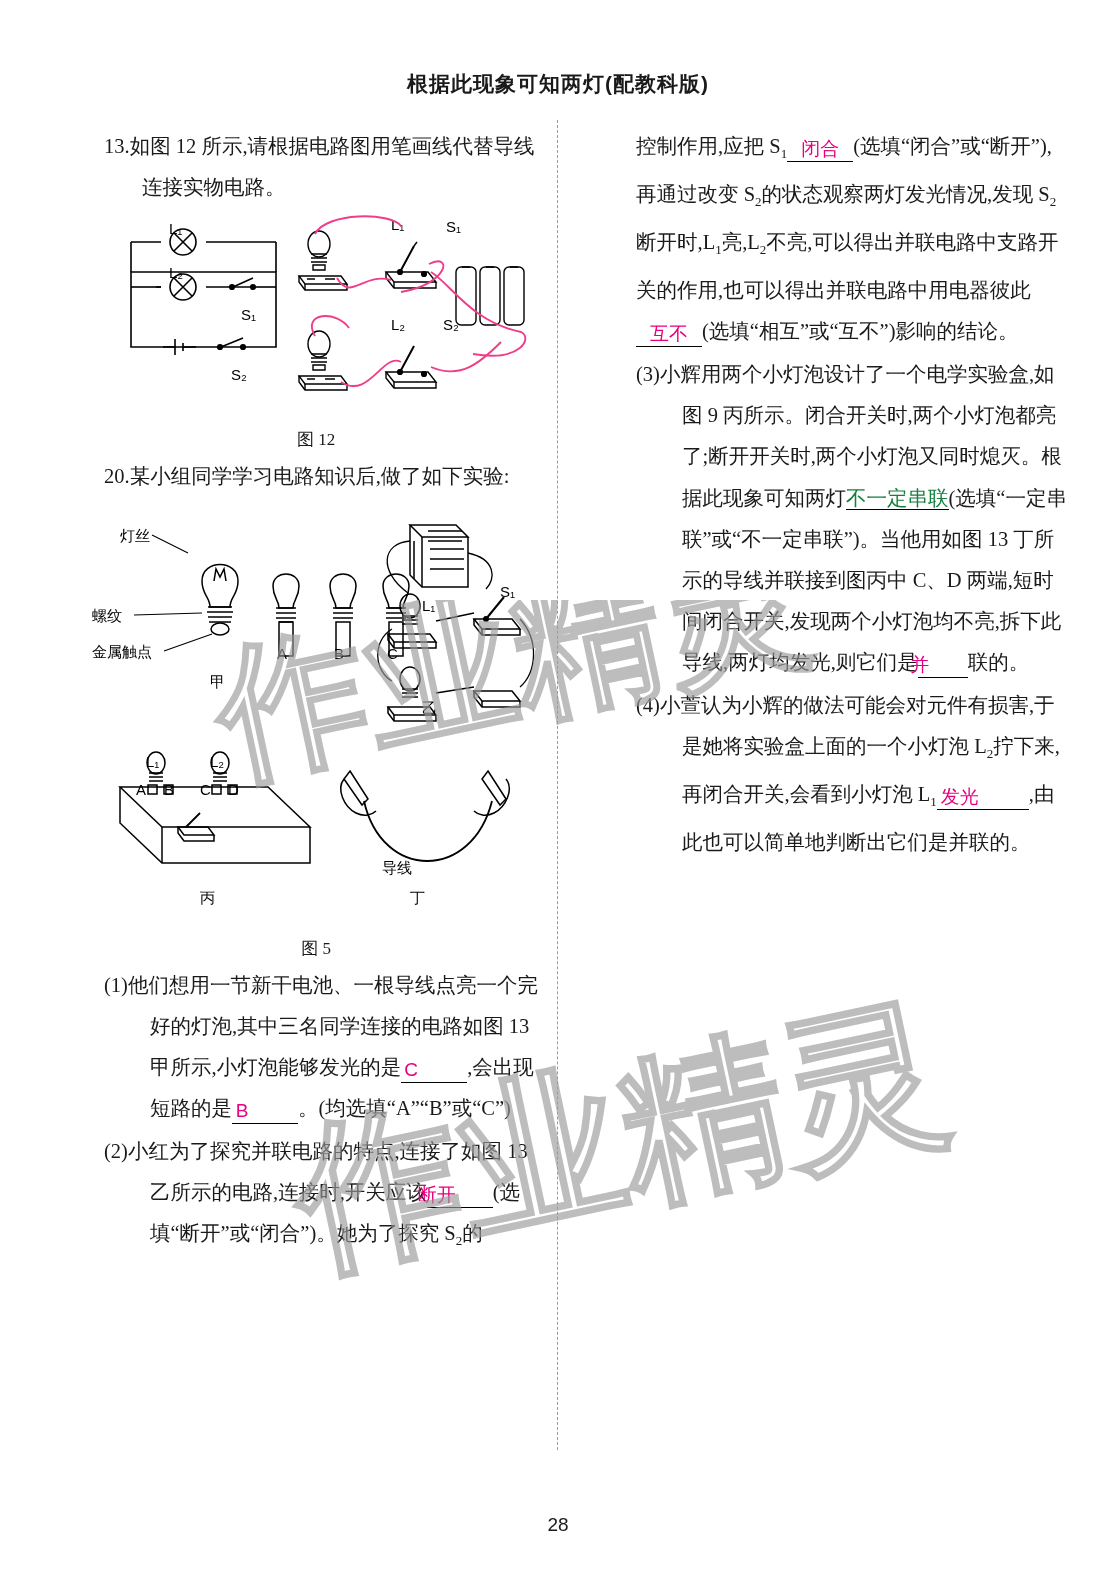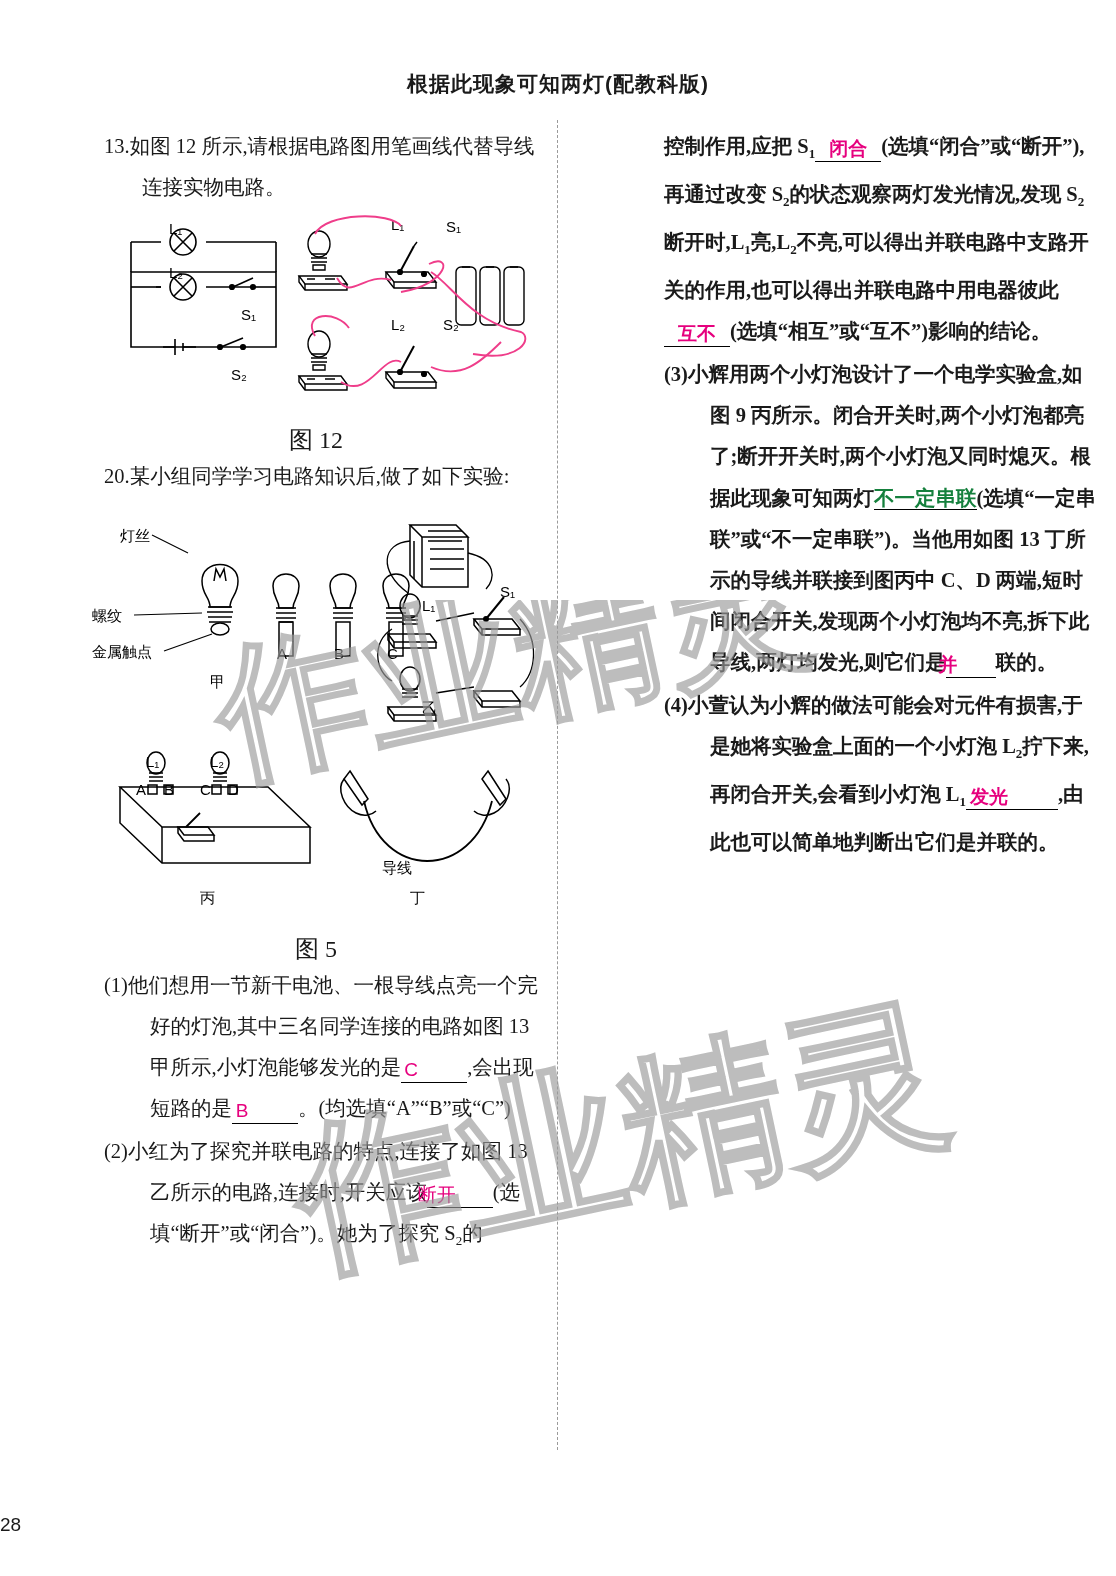--- a/index.html
+++ b/index.html
@@ -37,21 +37,21 @@
     border-left: 1px dashed #9a9a9a;
   }
   .col {
     position: absolute;
     top: 126px;
     width: 448px;
     font-size: 20.5px;
     line-height: 41px;
   }
   .col-left { left: 92px; }
-  .col-right { left: 652px; font-weight: bold; }
+  .col-right { left: 624px; }
 
   .qitem { margin-bottom: 2px; margin-left: 12px; }
   .indent-block {
     padding-left: 38px;
     text-indent: -38px;
   }
   .indent-block2 {
     padding-left: 38px;
     text-indent: -38px;
   }
@@ -69,32 +69,33 @@
   .blank.wide { min-width: 92px; }
   .blank.narrow { min-width: 50px; }
   .ans-underline-long {
     color: #15803d;
     border-bottom: 1.3px solid #000;
     font-family: "Liberation Sans", "DejaVu Sans", sans-serif;
   }
   sub { font-size: 13px; }
   .figcap {
     text-align: center;
-    font-size: 24px;
+    font-size: 17px;
     line-height: 28px;
   }
   .fig {
     margin: 4px 0 2px 0;
     text-align: center;
   }
   .pagenum {
     position: absolute;
     bottom: 40px;
     left: 0;
     width: 1116px;
+    text-align: center;
     font-size: 19px;
     font-family: "Liberation Sans", "DejaVu Sans", sans-serif;
   }
   
   .watermark {
     position: absolute;
     left: 150px;
     top: 600px;
     width: 860px;
     height: 720px;

